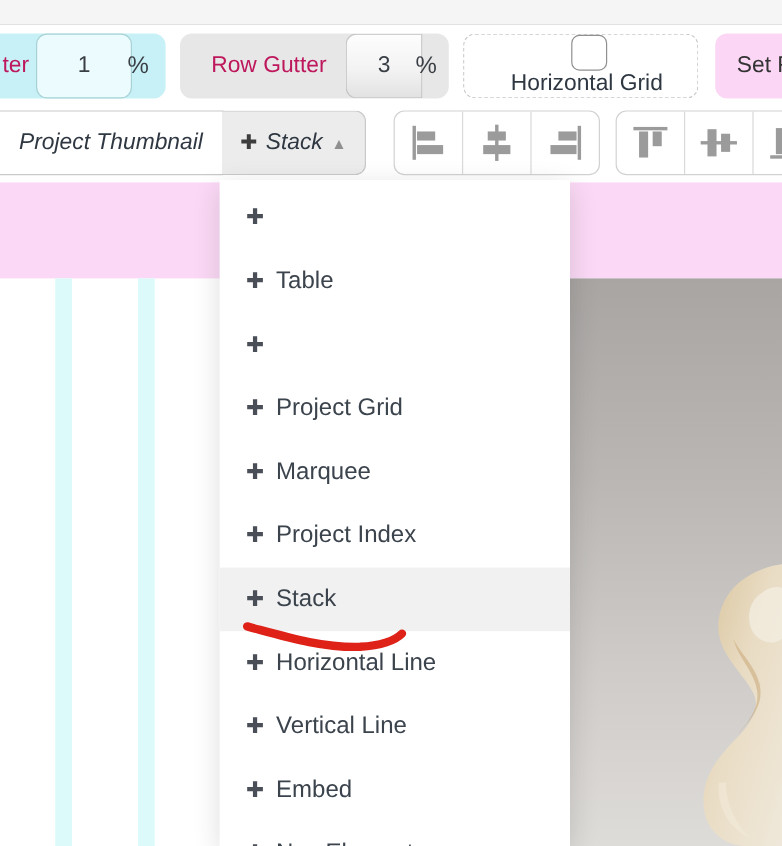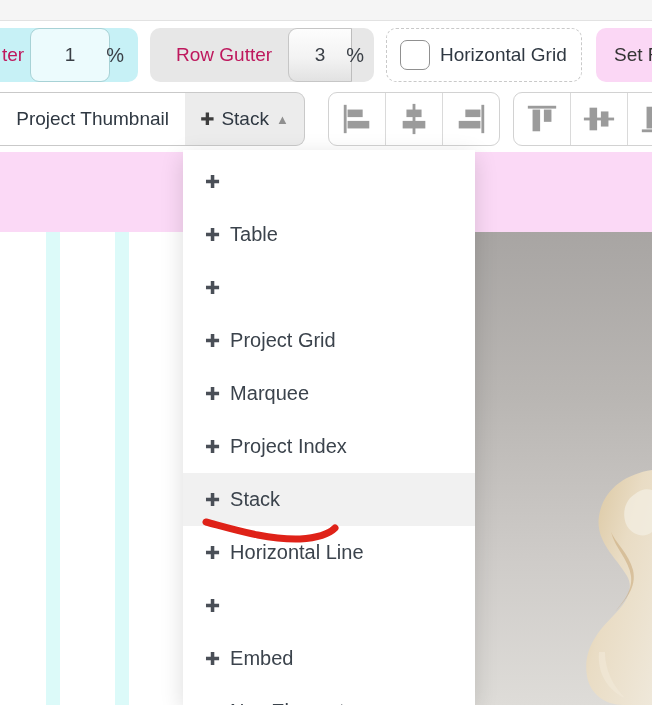--- a/index.html
+++ b/index.html
@@ -25,29 +25,29 @@
   .num-input.cyan{position:absolute;left:46px;width:80px;background:#ecfbfd;
     border:1px solid #a7d2d6;border-radius:9px;}
   .num-input.gray{position:absolute;left:138px;width:64px;
     background:linear-gradient(180deg,#fdfdfd 0%,#f3f3f3 55%,#e2e2e2 100%);
     border:1px solid #c6c6c6;border-radius:9px 0 0 9px;border-right:1px solid #bdbdbd;}
   .unit{position:absolute;font-size:20px;color:#3a3f46;}
   .pill-cyan .unit{right:14px;}
   .pill-gray .unit{right:10px;}
   .dashed-box{position:absolute;left:386px;top:7px;width:196px;height:54px;
     box-sizing:border-box;border:1px dashed #c9c9c9;border-radius:10px;
-    display:flex;align-items:center;background:#fff;}
+    display:flex;align-items:center;background:#fff;flex-direction:column;}
   .checkbox{width:30px;height:30px;box-sizing:border-box;border:1px solid #909090;
     border-radius:7px;background:#fff;margin-left:13px;flex:0 0 auto;}
   .checkbox-label{font-size:19px;color:#2f3842;margin-left:10px;white-space:nowrap;}
   .pink-btn{position:absolute;left:596px;top:7px;width:92px;height:54px;
     background:#fbd7f5;border-radius:10px;display:flex;align-items:center;
     font-size:19px;color:#333;padding-left:18px;box-sizing:border-box;white-space:nowrap;}
   
-  .toolbar-row{position:absolute;left:0;top:91px;width:552px;height:56px;background:#fff;}
+  .toolbar-row{position:absolute;left:0;top:91px;width:552px;height:56px;background:#fff;font-style:italic;}
   .btn-thumb{position:absolute;left:-30px;top:1px;width:216px;height:54px;
     background:#fff;border:1px solid #c9c9c9;border-radius:9px 0 0 9px;box-sizing:border-box;
     display:flex;align-items:center;justify-content:flex-end;padding-right:16px;
     font-size:19px;color:#2f3842;white-space:nowrap;}
   .btn-more{position:absolute;left:185px;top:1px;width:120px;height:54px;
     background:#ececec;border:1px solid #c9c9c9;border-left:none;border-radius:0 9px 9px 0;
     box-sizing:border-box;display:flex;align-items:center;justify-content:center;
     font-size:19px;color:#2f3842;gap:7px;white-space:nowrap;}
   .plus-glyph{font-size:17px;color:#3d3d3d;}
   .caret-up{font-size:13px;color:#8f8f8f;}
@@ -219,20 +219,21 @@
     <div class="menu-item highlighted">
       <span class="plus">✚</span>
       <span class="menu-label">Stack</span>
     </div>
     <div class="menu-item">
       <span class="plus">✚</span>
       <span class="menu-label">Horizontal Line</span>
     </div>
     <div class="menu-item">
       <span class="plus">✚</span>
+      <span class="menu-label">Vertical Line</span>
     </div>
     <div class="menu-item">
       <span class="plus">✚</span>
       <span class="menu-label">Embed</span>
     </div>
     <div class="menu-item">
       <span class="plus">✚</span>
       <span class="menu-label">Nav Element</span>
     </div>
   </div>

